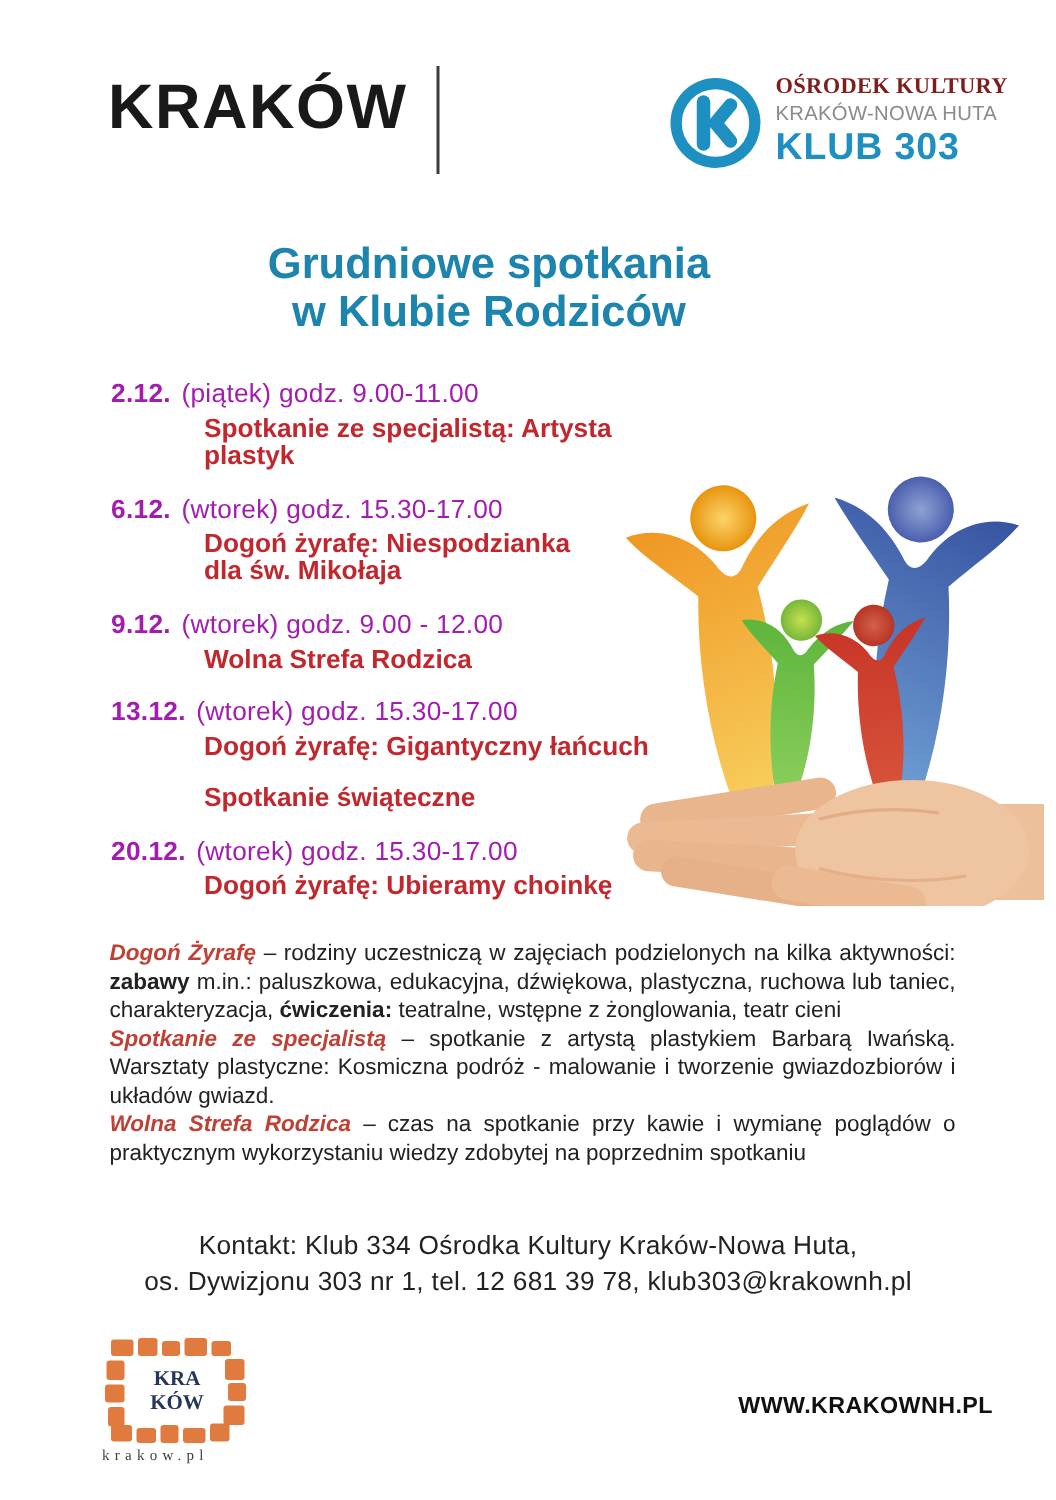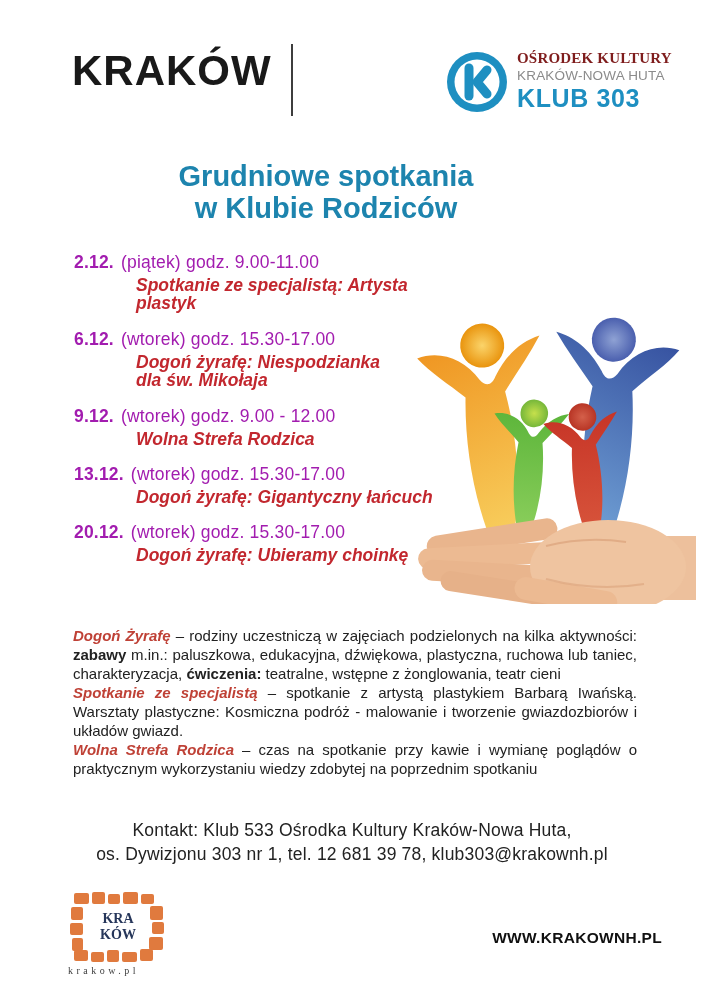--- a/index.html
+++ b/index.html
@@ -30,21 +30,21 @@
   }
   .title .line { display:block; margin-bottom:3px; }
 
   
   .events { position:absolute; left:74px; top:252px; width:452px; }
   .event { margin-bottom:16px; }
   .event-when { font-size:17.5px; letter-spacing:0.2px; color:#a21caf; }
   .event-date { font-weight:bold; margin-right:7px; }
   .event-name {
     margin-left:62px; margin-top:3px; font-size:17.5px; font-weight:bold;
-    font-style:italic; color:#c2272e; line-height:1.05; max-width:330px;
+    color:#c2272e; line-height:1.05; max-width:330px;
   }
   .event-name .l2 { display:block; }
 
   
   .illustration { position:absolute; left:396px; top:284px; width:300px; height:320px; }
 
   
   .descriptions {
     position:absolute; left:73px; top:626px; width:564px;
     font-size:15px; line-height:19px; color:#222; text-align:justify;
@@ -130,20 +130,23 @@
     <div class="event">
       <div class="event-when">
         <span class="event-date">13.12.</span><span class="event-details">(wtorek) godz. 15.30-17.00</span>
       </div>
       <div class="event-name">
         <span>Dogoń żyrafę: Gigantyczny łańcuch</span>
       </div>
     </div>
 
     <div class="event">
+      <div class="event-name">
+        <span>Spotkanie świąteczne</span>
+      </div>
     </div>
 
     <div class="event">
       <div class="event-when">
         <span class="event-date">20.12.</span><span class="event-details">(wtorek) godz. 15.30-17.00</span>
       </div>
       <div class="event-name">
         <span>Dogoń żyrafę: Ubieramy choinkę</span>
       </div>
     </div>
@@ -219,21 +222,21 @@
     </g>
   </svg>
 
   <div class="descriptions">
     <p style="margin:0"><span class="desc-term">Dogoń Żyrafę</span><span> – rodziny uczestniczą w zajęciach podzielonych na kilka aktywności: </span><span class="desc-b">zabawy</span><span> m.in.: paluszkowa, edukacyjna, dźwiękowa, plastyczna, ruchowa lub taniec, charakteryzacja, </span><span class="desc-b">ćwiczenia:</span><span> teatralne, wstępne z żonglowania, teatr cieni</span></p>
     <p style="margin:0"><span class="desc-term">Spotkanie ze specjalistą</span><span> – spotkanie z artystą plastykiem Barbarą Iwańską. Warsztaty plastyczne: Kosmiczna podróż - malowanie i tworzenie gwiazdozbiorów i układów gwiazd.</span></p>
     <p style="margin:0"><span class="desc-term">Wolna Strefa Rodzica</span><span> – czas na spotkanie przy kawie i wymianę poglądów o praktycznym wykorzystaniu wiedzy zdobytej na poprzednim spotkaniu</span></p>
   </div>
 
   <div class="contact">
-    <div>Kontakt: Klub 533 Ośrodka Kultury Kraków-Nowa Huta,</div>
+    <div>Kontakt: Klub 334 Ośrodka Kultury Kraków-Nowa Huta,</div>
     <div>os. Dywizjonu 303 nr 1, tel. 12 681 39 78, klub303@krakownh.pl</div>
   </div>
 
   <div class="mosaic">
     <svg width="96" height="70" viewBox="0 0 96 70">
       <g fill="#e07a3e">
         <rect x="4" y="1" width="15" height="11" rx="2"></rect>
           <rect x="22" y="0" width="13" height="12" rx="2"></rect>
         <rect x="38" y="2" width="12" height="10" rx="2"></rect>
           <rect x="53" y="0" width="15" height="12" rx="2"></rect>

